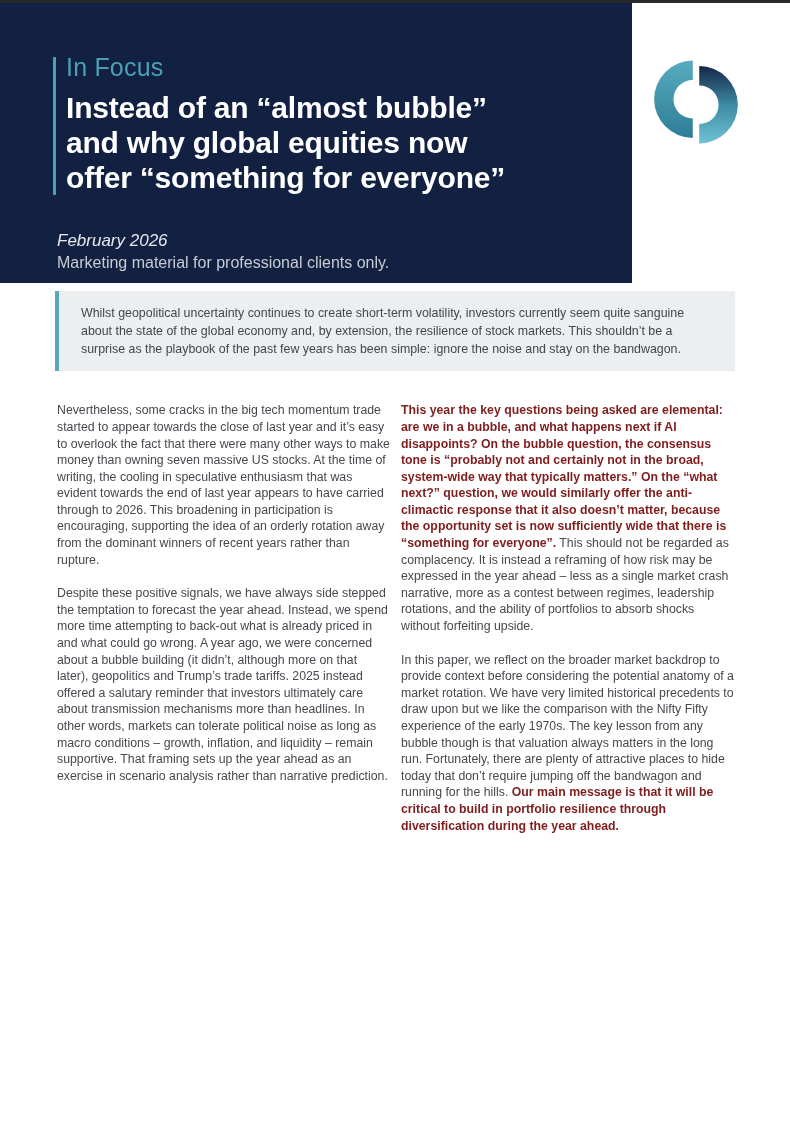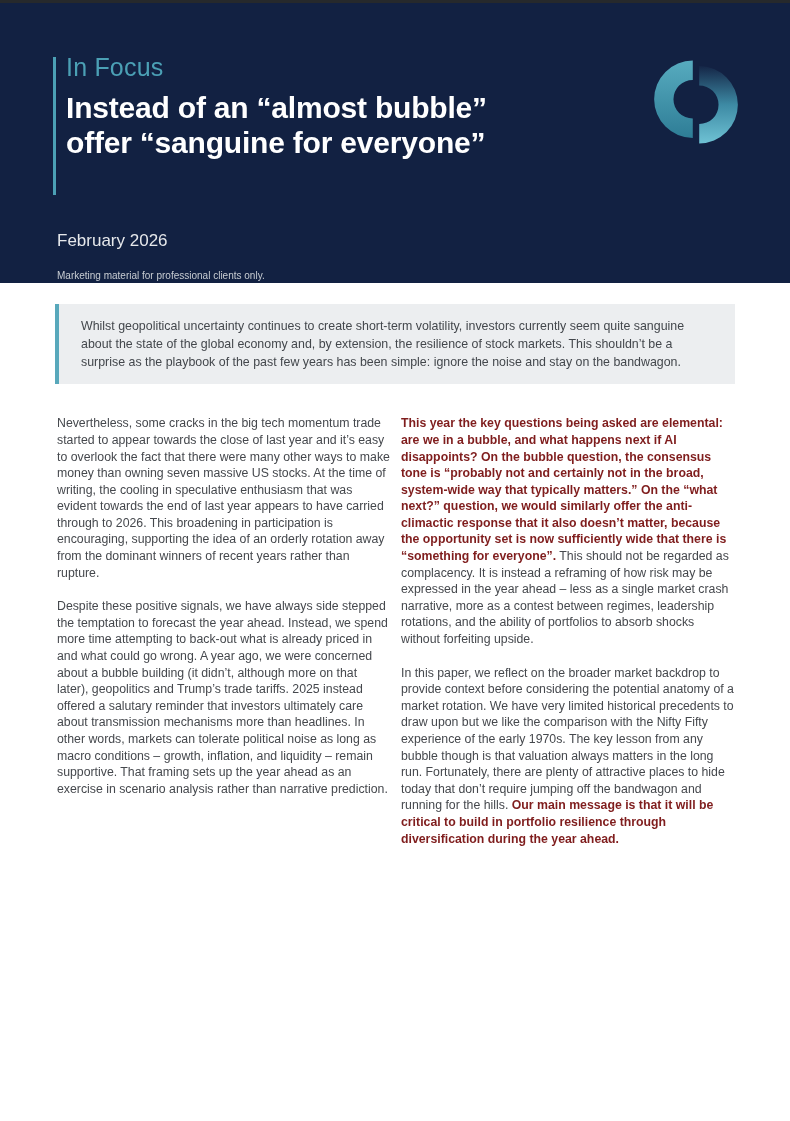--- a/index.html
+++ b/index.html
@@ -3,53 +3,54 @@
 <meta charset="utf-8">
 <style>
   html,body{margin:0;padding:0;background:#ffffff;}
   .page{
     position:relative;width:790px;height:1121px;overflow:hidden;
     background:#ffffff;font-family:"Liberation Sans",sans-serif;
     -webkit-font-smoothing:antialiased;
   }
   .top-edge{position:absolute;left:0;top:0;width:790px;height:3px;background:#26292c;}
   
-  .hero{position:absolute;left:0;top:3px;width:790px;height:280px;background:#122142;}
+  .hero{position:absolute;left:0;top:3px;width:632px;height:280px;background:#122142;}
   .accent-line{position:absolute;left:53px;top:54px;width:3px;height:138px;background:#4ba0b5;}
   .eyebrow{position:absolute;left:66px;top:50px;font-size:25px;font-weight:400;color:#4ba0b5;letter-spacing:.2px;}
   .hero-title{position:absolute;left:66px;top:87px;color:#ffffff;font-weight:700;font-size:30px;line-height:35px;letter-spacing:-.2px;}
-  .hero-date{position:absolute;left:57px;top:228px;color:#e6e8eb;font-size:17px;font-weight:400;}
-  .hero-disclaimer{position:absolute;left:57px;top:267px;color:#c7ccd2;font-size:10px;}
+  .hero-date{position:absolute;left:57px;top:228px;color:#e6e8eb;font-size:17px;font-weight:400;font-style:italic;}
+  .hero-disclaimer{position:absolute;left:57px;top:251px;color:#c7ccd2;font-size:16px;}
   .hero-logo{position:absolute;left:650px;top:52px;width:92px;height:94px;}
   
   .main{position:absolute;left:55px;top:283px;width:680px;}
   .team-heading{margin:33px 0 0 2px;font-size:15px;font-weight:700;color:#13223f;}
   .callout{
-    margin-top:21px;background:#eceef0;border-left:4px solid#58a8bb;
+    margin-top:8px;background:#eceef0;border-left:4px solid#58a8bb;
     padding:13px 40px 13px 22px;font-size:12.4px;line-height:1.46;color:#43474c;
   }
   .columns{margin-top:31px;display:grid;grid-template-columns:1fr 1fr;column-gap:22px;
     font-size:12.3px;line-height:16.6px;color:#45484d;gap:8px;}
   .columns p{margin:0 0 17px 2px;}
   .bold{font-weight:700;color:#7f1d1d;}
   
   .brand{position:absolute;right:53px;top:1036px;font-size:30px;font-weight:700;color:#13223f;letter-spacing:-.4px;}
 </style>
 </head>
 <body>
 
 <div class="page">
   <div class="top-edge"></div>
 
   <div class="hero">
     <div class="accent-line"></div>
     <div class="eyebrow">In Focus</div>
     <div class="hero-title">
       <div>Instead of an “almost bubble”</div>
-      <div>offer “sanguine for everyone”</div>
+      <div>and why global equities now</div>
+      <div>offer “something for everyone”</div>
     </div>
     <div class="hero-date">February 2026</div>
     <div class="hero-disclaimer">Marketing material for professional clients only.</div>
 
     <svg class="hero-logo" viewBox="0 0 100 100" aria-hidden="true">
       <defs>
         <linearGradient id="lgL" x1="0" y1="0" x2="0" y2="1">
           <stop offset="0" stop-color="#57abbf"></stop>
           <stop offset="1" stop-color="#2e7d96"></stop>
         </linearGradient>

